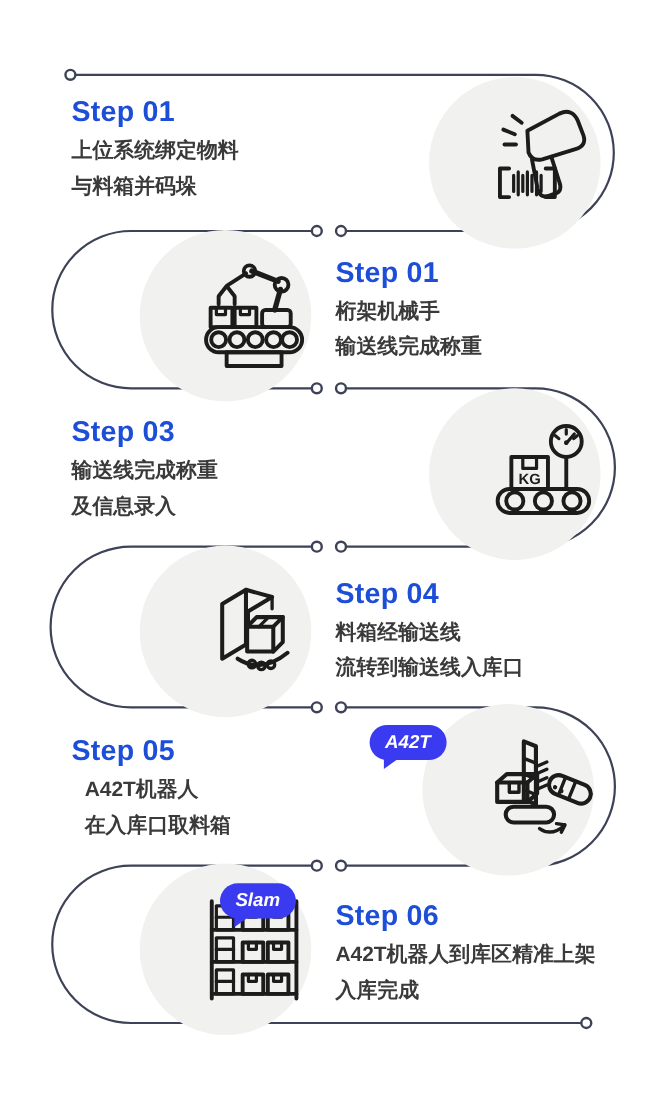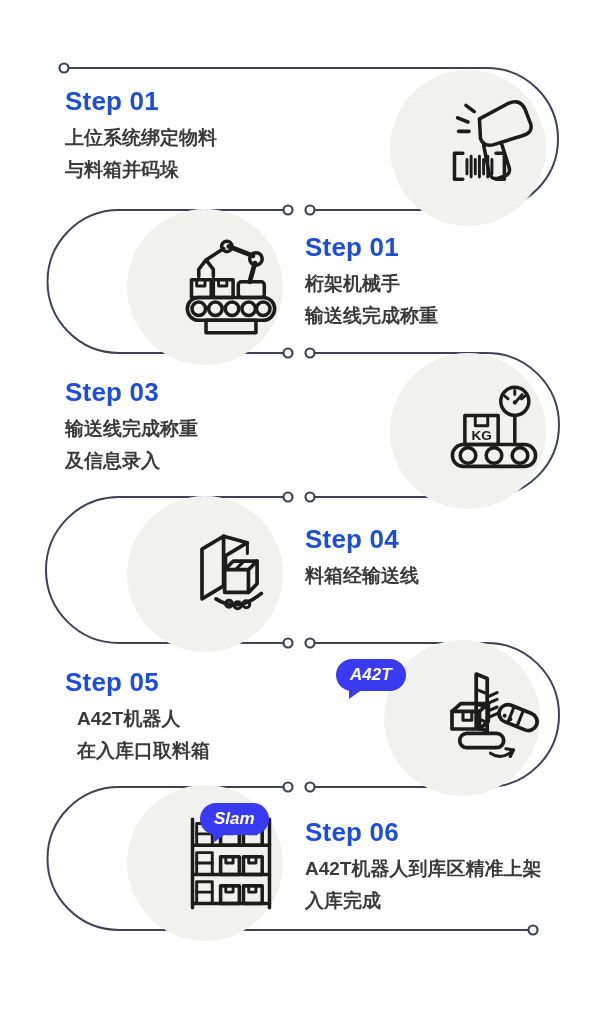--- a/index.html
+++ b/index.html
@@ -144,20 +144,21 @@
       <path class="ln thin" d="M56 46 L63 39"></path>
       <path class="ln" d="M38 73 Q58 86 80 68"></path>
       <circle class="ln thin" cx="50" cy="77.5" r="3.2"></circle>
       <circle class="ln thin" cx="58" cy="79" r="3.2"></circle>
       <circle class="ln thin" cx="66" cy="78" r="3.2"></circle>
     </svg>
   </div>
   <div class="step-label" style="left:305px;top:524px">Step 04</div>
   <div class="step-desc" style="left:305px;top:560px">
     <div>料箱经输送线</div>
+    <div>流转到输送线入库口</div>
   </div>
 
   <div class="step-label" style="left:65px;top:667px">Step 05</div>
   <div class="step-desc" style="left:77px;top:703px">
     <div>A42T机器人</div>
     <div>在入库口取料箱</div>
   </div>
   <div class="icon-circle" style="left:384px;top:640px">
     <svg class="icon-svg" width="110" height="110" viewBox="0 0 100 100">
       <path class="ln" d="M42 10 L52 14 V62 L42 58 Z"></path>

